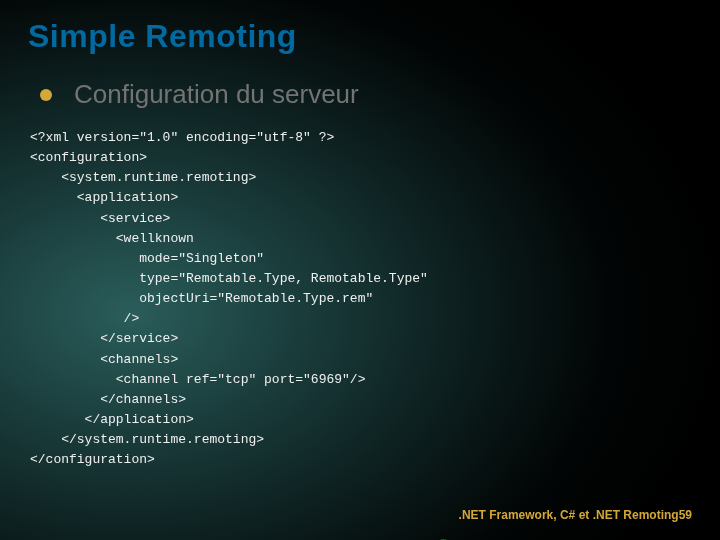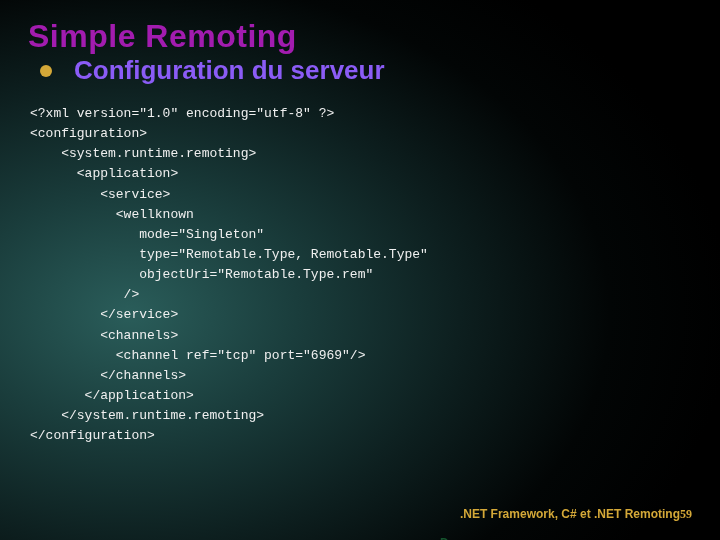--- a/index.html
+++ b/index.html
@@ -12,42 +12,42 @@
   }
   .slide {
     width: 720px;
     height: 540px;
     position: relative;
     padding: 18px 28px 0 28px;
   }
   .title {
     font-size: 32px;
     font-weight: bold;
-    color: #a21caf;
+    color: #0369a1;
     letter-spacing: 0.5px;
-    margin-bottom: 0;
+    margin-bottom: 24px;
   }
   .bullet-row {
     display: flex;
     align-items: center;
     margin-left: 12px;
     margin-bottom: 18px;
   }
   .bullet-dot {
     width: 12px;
     height: 12px;
     background: #d4a838;
     border-radius: 50%;
     margin-right: 22px;
     flex-shrink: 0;
   }
   .bullet-text {
     font-size: 26px;
-    font-weight: bold;
-    color: #8b5cf6;
+    font-weight: normal;
+    color: #737373;
   }
   .code-block {
     font-family: "Courier New", Courier, monospace;
     font-size: 13px;
     line-height: 1.55;
     color: #f0f0f0;
     white-space: pre;
     margin-left: 2px;
   }
   .footer {
@@ -65,21 +65,20 @@
   }
   .footer-center {
     position: absolute;
     left: 50%;
     transform: translateX(80px);
     color: #14532d;
     margin-top: 29px;
   }
   .footer-right {
     color: #d4a838;
-    font-family: Liberation Serif, serif;
   }
 </style>
 </head>
 <body>
 
 <div class="slide">
 
   <h1 class="title">Simple Remoting</h1>
 
   <div class="bullet-row">

